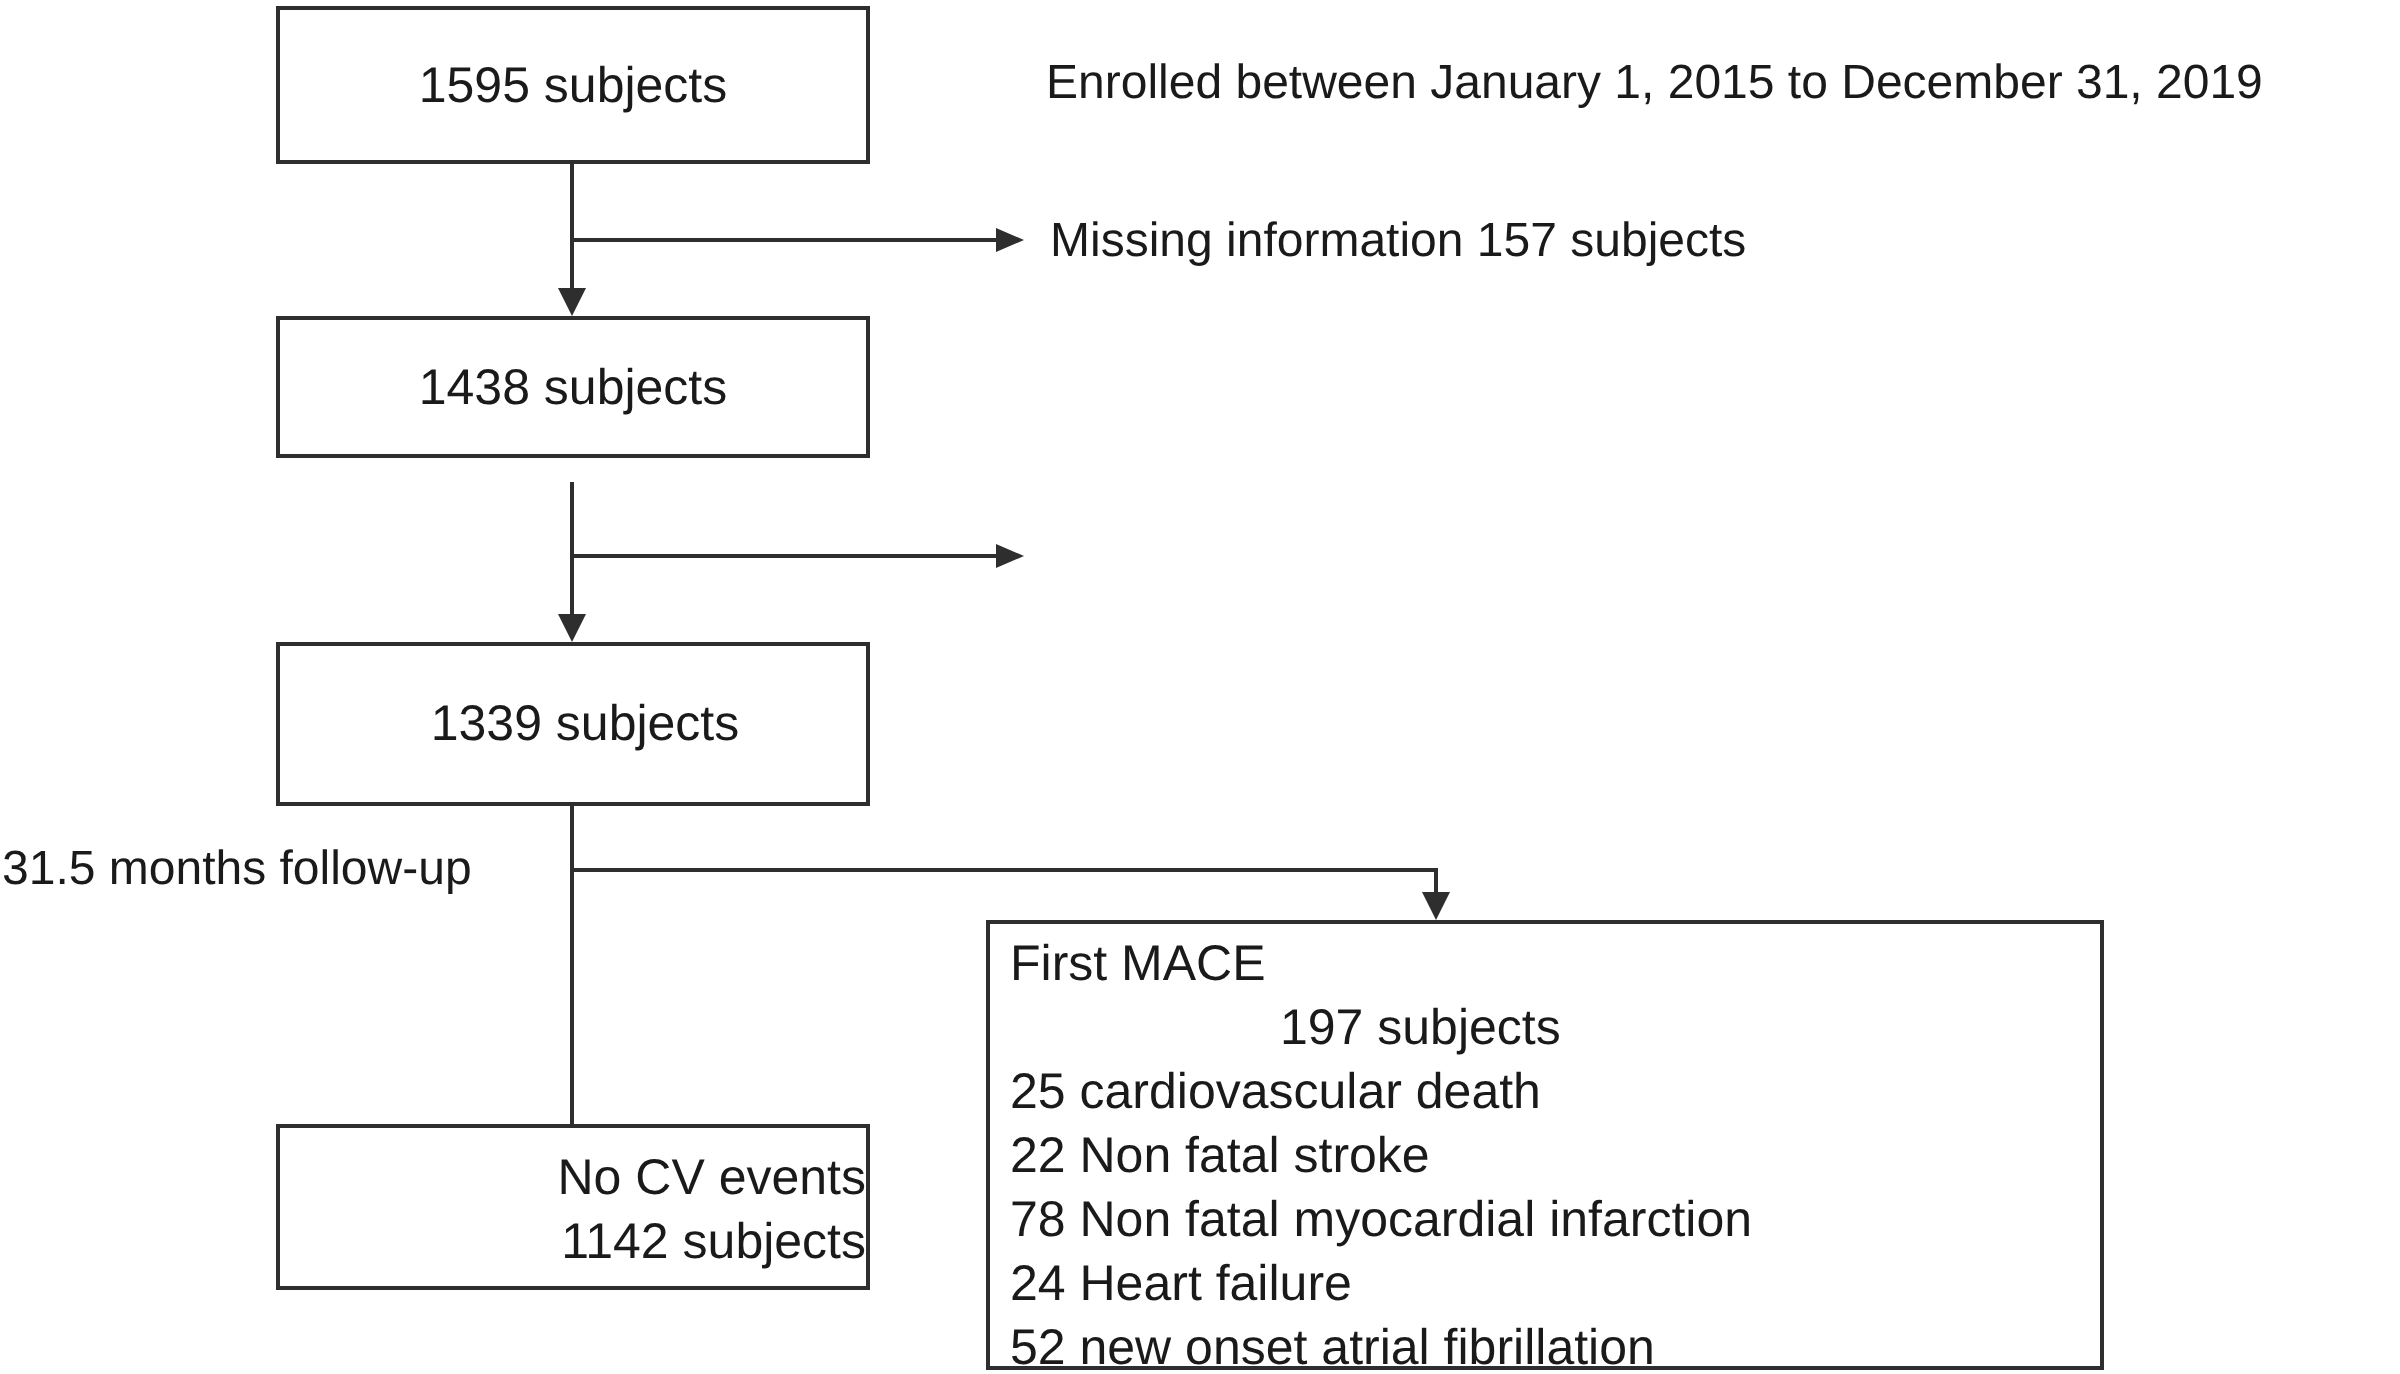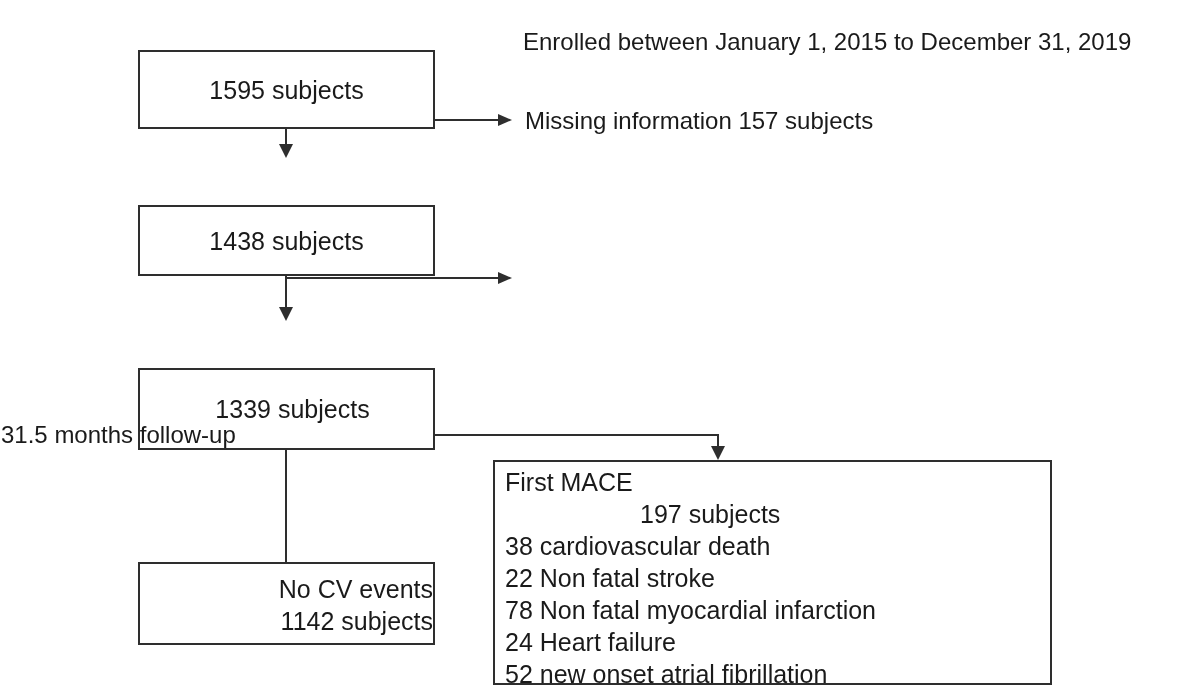--- a/index.html
+++ b/index.html
@@ -23,21 +23,20 @@
     box-sizing: border-box;
     border: 2px solid #2e2e2e;
     background: #ffffff;
     font-size: 25px;
     line-height: 30px;
   }
   .flow-box.centered {
     display: flex;
     align-items: center;
     justify-content: center;
-    margin-top: 47px;
   }
   .box-1595 { left: 138px; top: 3px;   width: 297px; height: 79px; }
   .box-1438 { left: 138px; top: 158px; width: 297px; height: 71px; }
   .box-1339 { left: 138px; top: 321px; width: 297px; height: 82px; padding-left: 12px; }
   .box-nocv {
     left: 138px; top: 562px; width: 297px; height: 83px;
     padding: 9px 0 0 14px;
     line-height: 32px;
     text-align: right;
   }
@@ -97,21 +96,21 @@
   </div>
 
   <div class="flow-box box-nocv">
     <span class="line-block">No CV events</span>
     <span class="line-block">1142 subjects</span>
   </div>
 
   <div class="flow-box box-mace">
     <span class="line-block">First MACE</span>
     <span class="line-block mace-subtitle">197 subjects</span>
-    <span class="line-block">38 cardiovascular death</span>
+    <span class="line-block">25 cardiovascular death</span>
     <span class="line-block">22 Non fatal stroke</span>
     <span class="line-block">78 Non fatal myocardial infarction</span>
     <span class="line-block">24 Heart failure</span>
     <span class="line-block">52 new onset atrial fibrillation</span>
   </div>
 
   <div class="annotation ann-enrolled">Enrolled between January 1, 2015 to December 31, 2019</div>
   <div class="annotation ann-missing">Missing information 157 subjects</div>
   <div class="annotation ann-followup">31.5 months follow-up</div>
 

